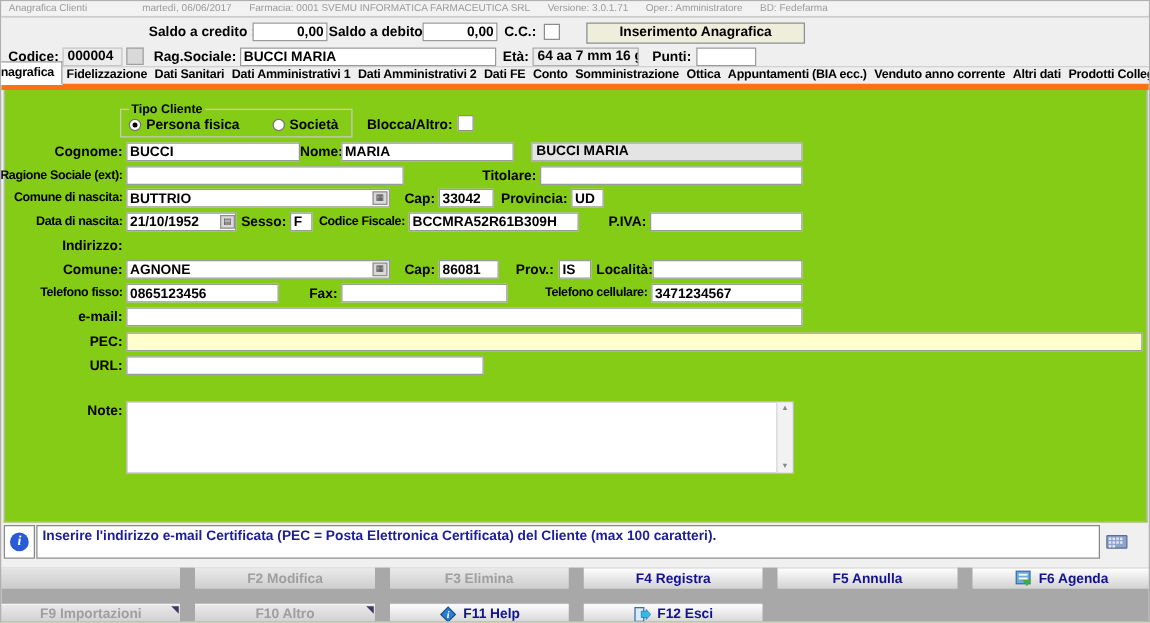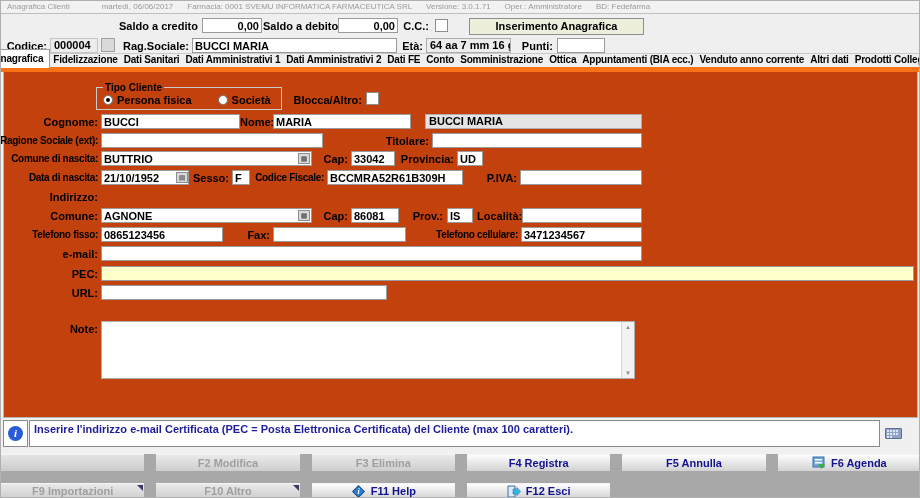--- a/index.html
+++ b/index.html
@@ -9,21 +9,21 @@
     background:#f0f0f0; font-family:"Liberation Sans", sans-serif;
     border:1px solid #b0b0b0; overflow:hidden;
   }
   
   .titlebar {
     position:absolute; top:0; left:0; width:920px; height:11px;
     display:flex; align-items:center; gap:14px; padding:0 6px;
     font-size:8px; color:#9a9a9a; background:#f2f2f2;
   }
   .titlebar span { white-space:nowrap; }
-  .titlebar .app { margin-right:18px; }
+  .titlebar .app { margin-right:30px; }
   
   .header {
     position:absolute; top:12px; left:0; width:920px; height:41px;
     background:#efefef; border-top:1px solid #c0c0c0; border-bottom:1px solid #c9c9c9;
   }
   .lbl { position:absolute; font-size:11px; font-weight:bold; color:#000;
          text-align:right; white-space:nowrap; }
   .tight { font-size:10px; letter-spacing:-0.3px; }
   .inp {
     position:absolute; height:15px; border:1px solid #9a9a9a; background:#fff;
@@ -53,21 +53,21 @@
     font-size:10px; font-weight:bold; color:#000; padding:1px 3px 2px 3px;
     white-space:nowrap; cursor:default; letter-spacing:-0.2px;
   }
   .tab.active {
     background:#fff; border:1px solid #9a9a9a; border-bottom:1px solid #fff;
     margin-bottom:-1px; padding:3px 6px 3px 6px;
   }
   
   .panel {
     position:absolute; top:71px; left:2px; width:915px; height:346px;
-    background:#c2410c; border:1px solid #b5b5b5; border-top:none;
+    background:#84cc16; border:1px solid #b5b5b5; border-top:none;
   }
   fieldset.tipo {
     position:absolute; left:92px; top:10px; width:186px; height:28px;
     border:1px solid #c9c9c9; padding:0 6px;
   }
   fieldset.tipo legend { font-size:10px; font-weight:bold; padding:0 2px; }
   .radio-row { display:flex; gap:26px; margin-top:1px; }
   .radio { display:flex; align-items:center; gap:4px; font-size:11px; font-weight:bold; }
   .rdot { width:10px; height:10px; border:1px solid #777; border-radius:50%;
           background:#fff; position:relative; flex:0 0 auto; }

